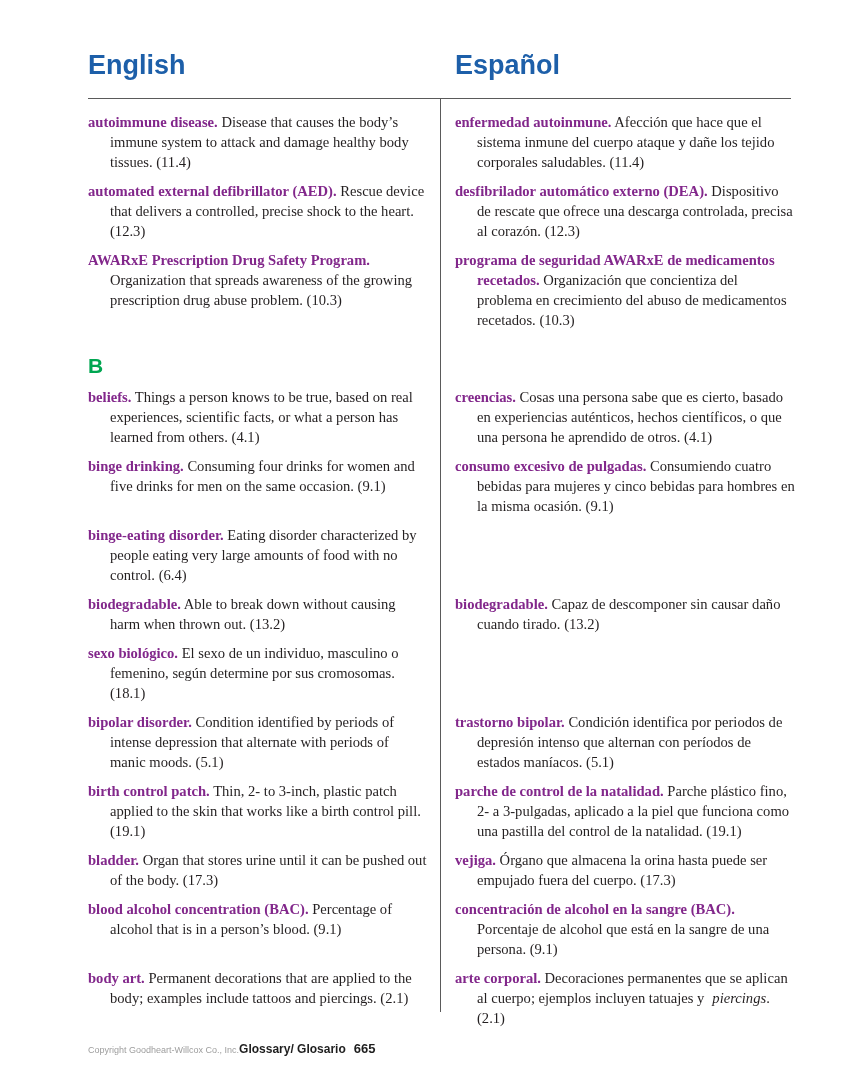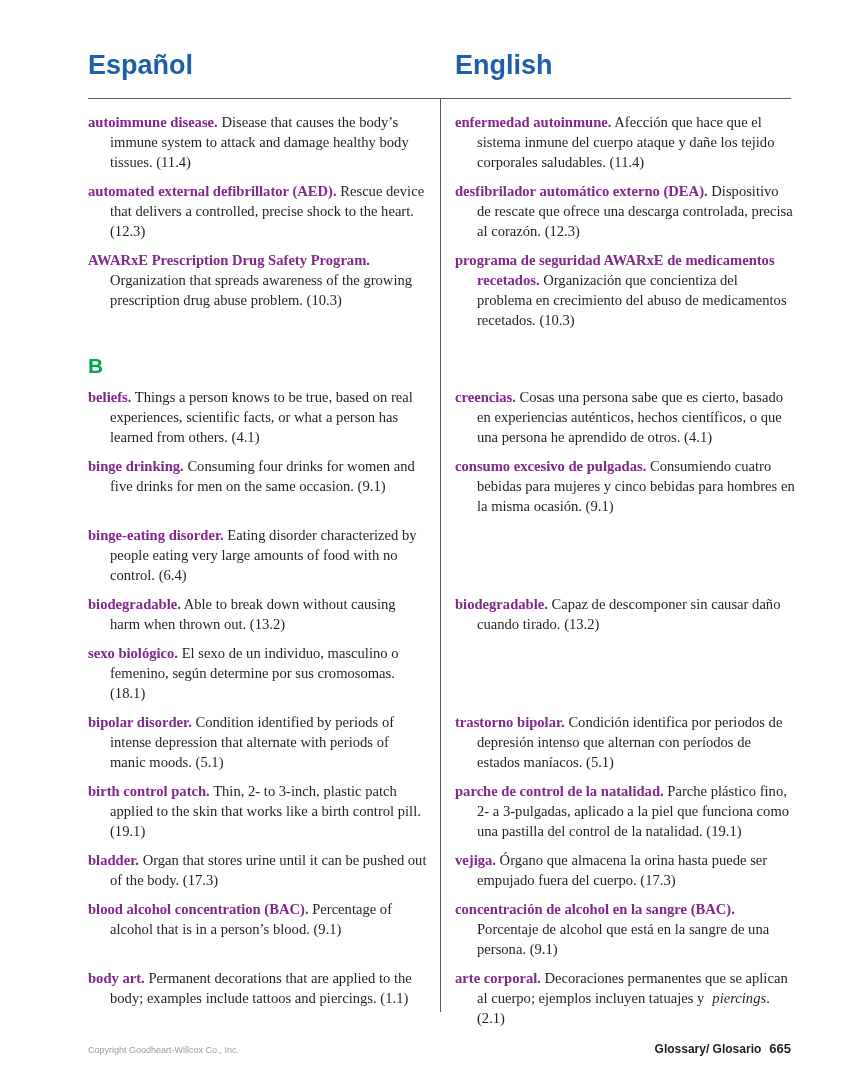--- a/index.html
+++ b/index.html
@@ -21,33 +21,33 @@
 
   .entry{margin:0;font-size:14.6px;line-height:20px;padding-left:22px;text-indent:-22px;}
   .term{font-weight:700;color:#82278b;}
   .italic{font-style:italic;margin-left:8px;}
 
   .section-row{margin-top:24px;margin-bottom:9px;}
   .section-letter{font-family:"Liberation Sans", sans-serif;font-weight:700;
                   font-size:21px;color:#00a651;line-height:24px;}
 
   .footer{position:absolute;left:88px;width:703px;top:1041px;display:flex;
-          justify-content:space-between;align-items:baseline;}
+          justify-content:flex-start;align-items:baseline;}
   .footer-left{font-family:"Liberation Sans", sans-serif;font-size:9px;color:#9d9d9d;}
   .footer-right{font-family:"Liberation Sans", sans-serif;font-weight:700;font-size:12px;color:#1e1e1e;}
   .pagenum{font-size:13px;margin-left:8px;}
 </style>
 </head>
 <body>
 
 <div class="page">
 
   <div class="headers">
+    <h1 class="col-header">English</h1>
     <h1 class="col-header">Español</h1>
-    <h1 class="col-header">English</h1>
   </div>
 
   <div class="top-rule"></div>
 
   <div class="content">
     <div class="vdivider"></div>
 
     <div class="row">
       <p class="entry"><span class="term">autoimmune disease.</span> <span class="def">Disease that causes the body’s immune system to attack and damage healthy body tissues. (11.4)</span></p>
       <p class="entry"><span class="term">enfermedad autoinmune.</span> <span class="def">Afección que hace que el sistema inmune del cuerpo ataque y dañe los tejido corporales saludables. (11.4)</span></p>
@@ -105,21 +105,21 @@
       <p class="entry"><span class="term">bladder.</span> <span class="def">Organ that stores urine until it can be pushed out of the body. (17.3)</span></p>
       <p class="entry"><span class="term">vejiga.</span> <span class="def">Órgano que almacena la orina hasta puede ser empujado fuera del cuerpo. (17.3)</span></p>
     </div>
 
     <div class="row">
       <p class="entry"><span class="term">blood alcohol concentration (BAC).</span> <span class="def">Percentage of alcohol that is in a person’s blood. (9.1)</span></p>
       <p class="entry"><span class="term">concentración de alcohol en la sangre (BAC).</span> <span class="def">Porcentaje de alcohol que está en la sangre de una persona. (9.1)</span></p>
     </div>
 
     <div class="row row-gap-lg">
-      <p class="entry"><span class="term">body art.</span> <span class="def">Permanent decorations that are applied to the body; examples include tattoos and piercings. (1.1)</span></p>
+      <p class="entry"><span class="term">body art.</span> <span class="def">Permanent decorations that are applied to the body; examples include tattoos and piercings. (2.1)</span></p>
       <p class="entry"><span class="term">arte corporal.</span> <span class="def">Decoraciones permanentes que se aplican al cuerpo; ejemplos incluyen tatuajes y</span><span class="def italic">piercings</span><span class="def">. (2.1)</span></p>
     </div>
 
   </div>
 
   <div class="footer">
     <div class="footer-left">Copyright Goodheart-Willcox Co., Inc.</div>
     <div class="footer-right">
       <span>Glossary/ Glosario</span><span class="pagenum">665</span>
     </div>

